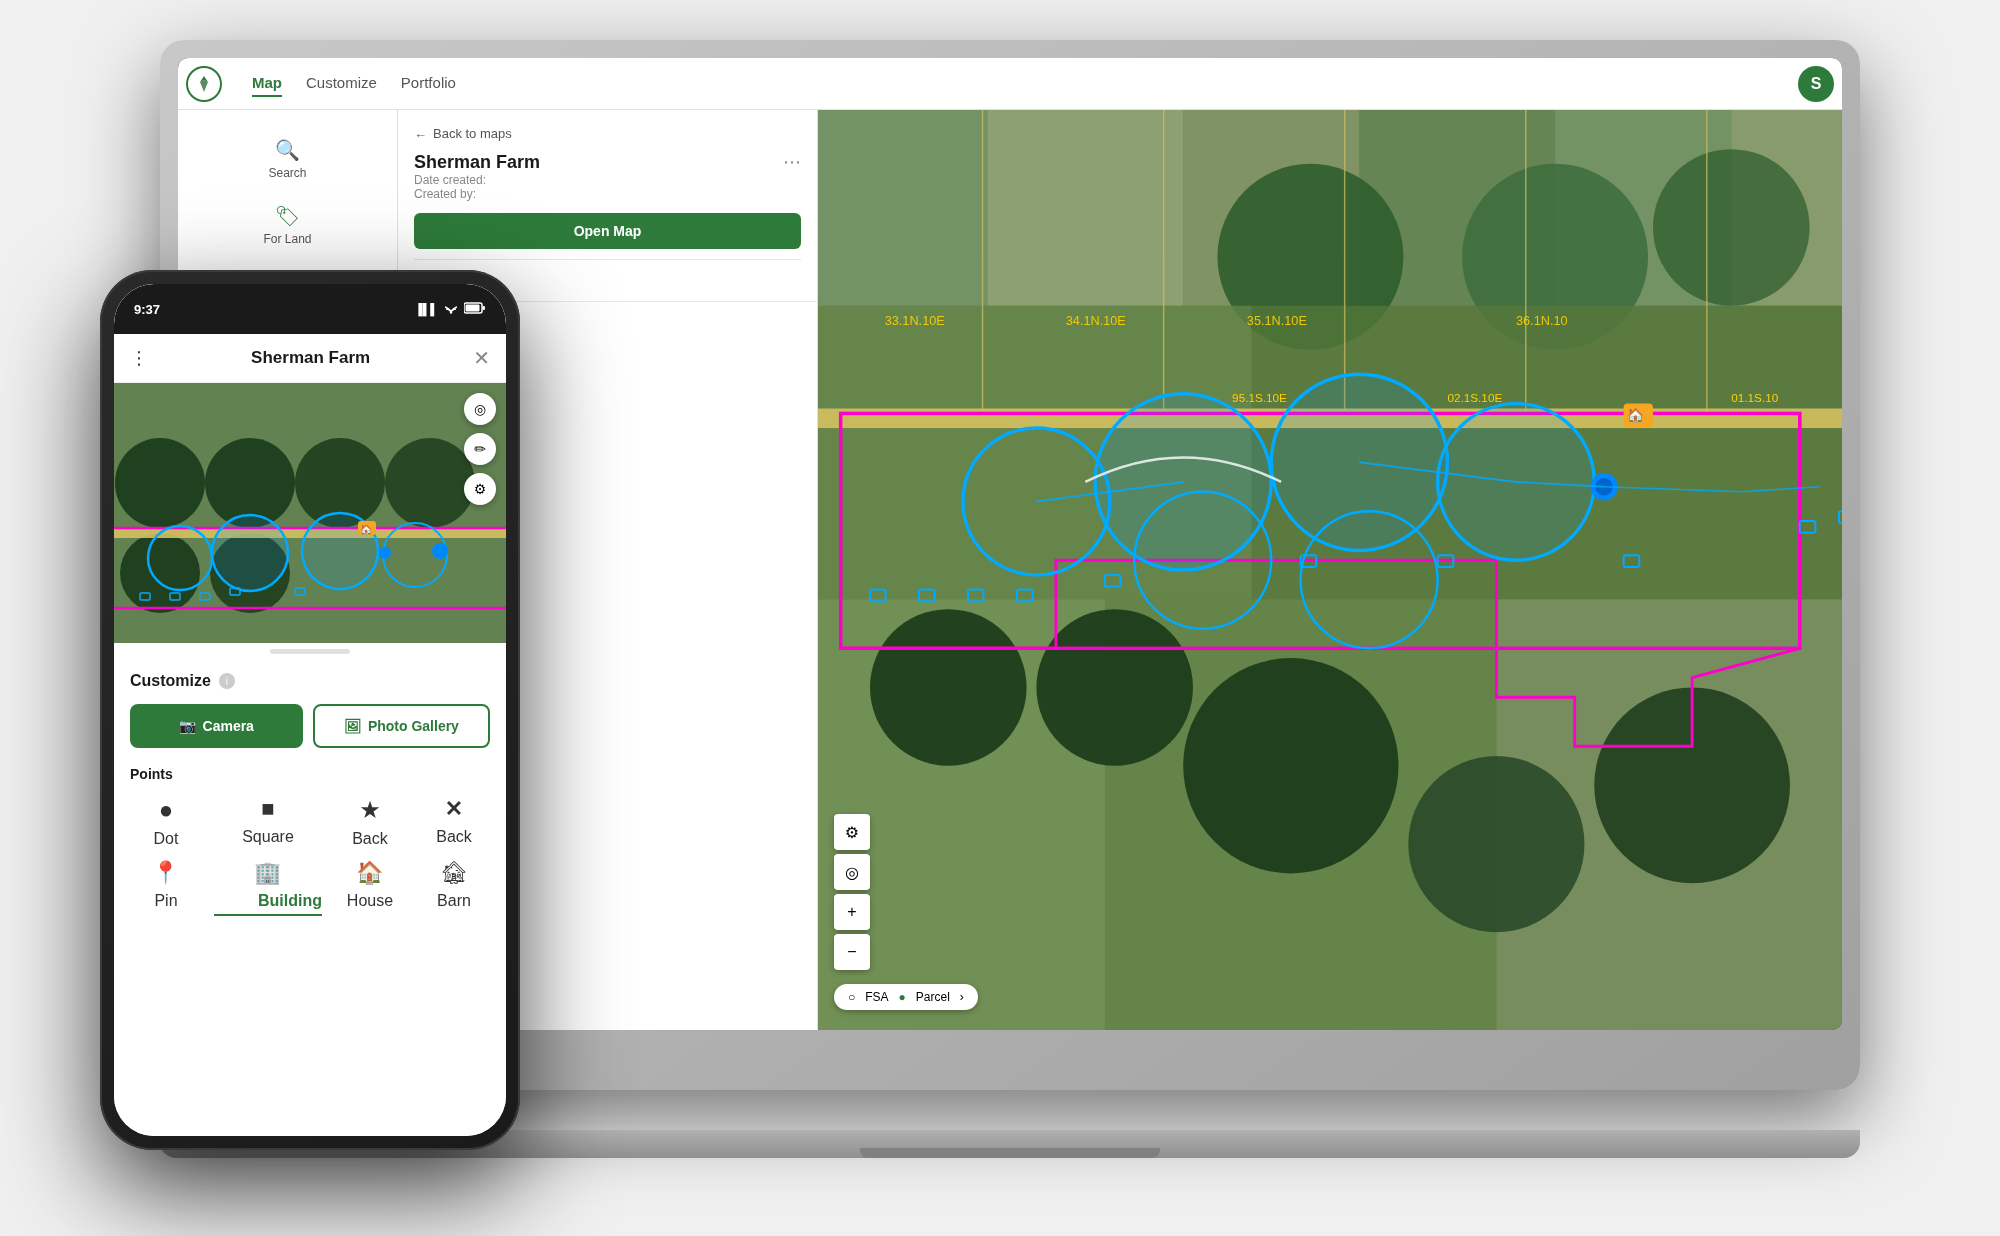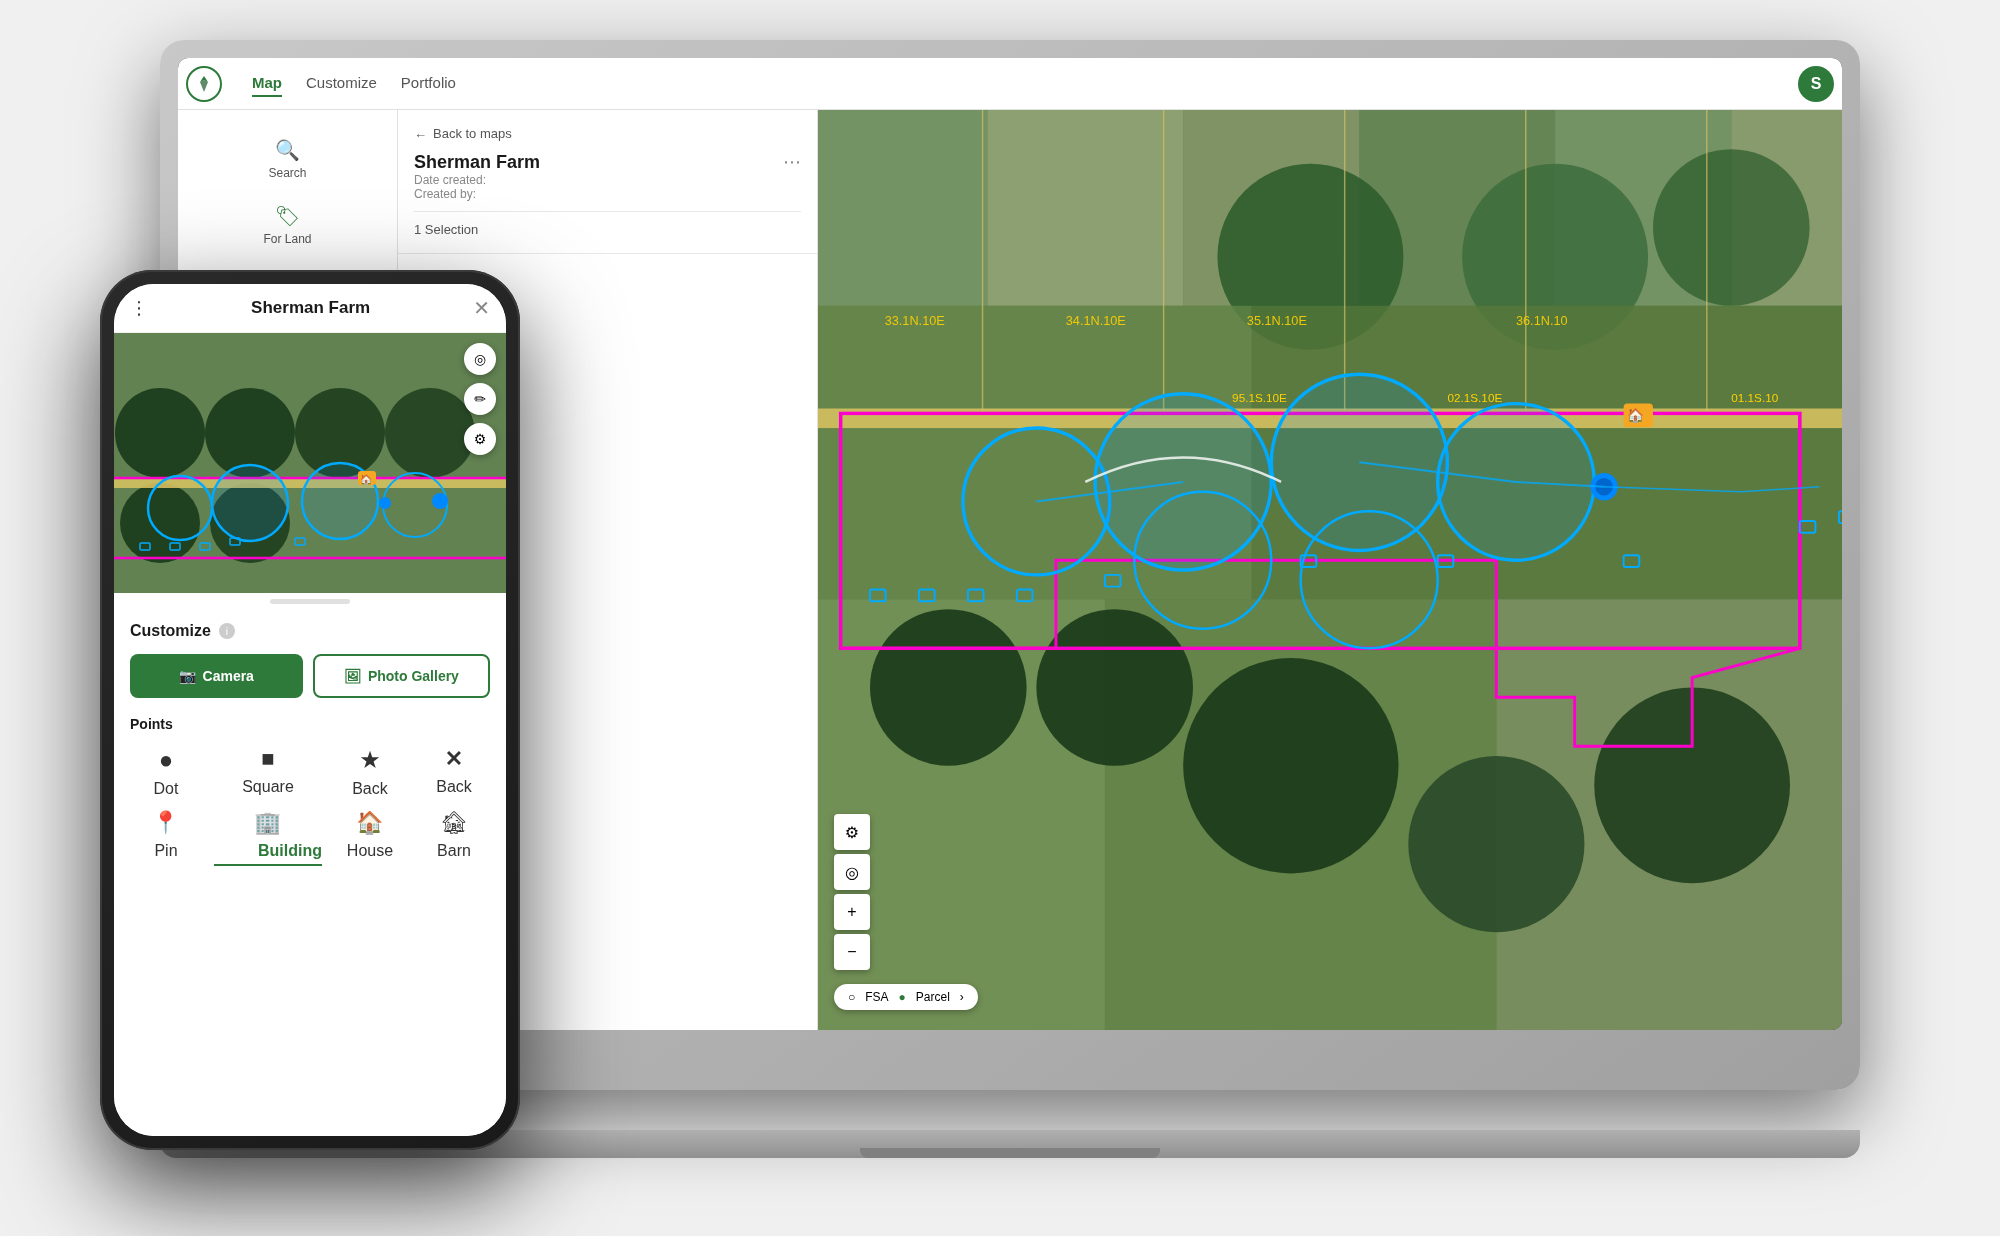--- a/index.html
+++ b/index.html
@@ -581,20 +581,21 @@
               <div class="back-link">
                 <span>←</span>
                 <span>Back to maps</span>
               </div>
               <div class="panel-title-row">
                 <span class="panel-title">Sherman Farm</span>
                 <span style="font-size:18px;cursor:pointer;color:#888;">⋯</span>
               </div>
               <div class="panel-meta">Date created:</div>
               <div class="panel-meta">Created by:</div>
+              <button class="open-map-btn">Open Map</button>
               <div class="selection-badge">1 Selection</div>
             </div>
           </div>
 
           <div class="map-area">
             <svg class="map-svg-container" viewBox="0 0 1060 940" preserveAspectRatio="xMidYMid slice">
 
               <rect width="1060" height="940" fill="#5a7a4a"></rect>
 
               <rect x="0" y="0" width="180" height="200" fill="#7a9a6a" opacity="0.8"></rect>
@@ -693,20 +694,43 @@
         </div>
       </div>
     </div>
     <div class="laptop-base"></div>
   </div>
 
   <div class="phone">
     <div class="phone-frame">
       <div class="phone-screen">
 
+        <div class="phone-notch-area">
+          <div class="phone-notch"></div>
+          <span class="phone-time">9:37</span>
+          <div class="phone-status-icons">
+            <span>▐▌▌</span>
+            <span>
+              <svg width="14" height="12" viewBox="0 0 14 12" fill="white">
+                <path d="M7 9.5 Q9 7 12 7" stroke="white" stroke-width="1.5" fill="none"></path>
+                <path d="M7 9.5 Q5 7 2 7" stroke="white" stroke-width="1.5" fill="none"></path>
+                <path d="M7 9.5 Q10.5 5.5 13 5" stroke="white" stroke-width="1.5" fill="none"></path>
+                <path d="M7 9.5 Q3.5 5.5 1 5" stroke="white" stroke-width="1.5" fill="none"></path>
+                <circle cx="7" cy="10.5" r="1.2" fill="white"></circle>
+              </svg>
+            </span>
+            <span>
+              <svg width="22" height="12" viewBox="0 0 22 12" fill="none">
+                <rect x="0" y="1" width="18" height="10" rx="2" stroke="white" stroke-width="1.5"></rect>
+                <rect x="18.5" y="4" width="2.5" height="4" rx="1" fill="white"></rect>
+                <rect x="1.5" y="2.5" width="14" height="7" rx="1" fill="white"></rect>
+              </svg>
+            </span>
+          </div>
+        </div>
 
         <div class="phone-header">
           <span class="phone-menu-icon">⋮</span>
           <span class="phone-title">Sherman Farm</span>
           <span class="phone-close-icon">✕</span>
         </div>
 
         <div class="phone-map">
           <svg width="100%" height="100%" viewBox="0 0 420 260" preserveAspectRatio="xMidYMid slice">
             <rect width="420" height="260" fill="#5a7a4a"></rect>

